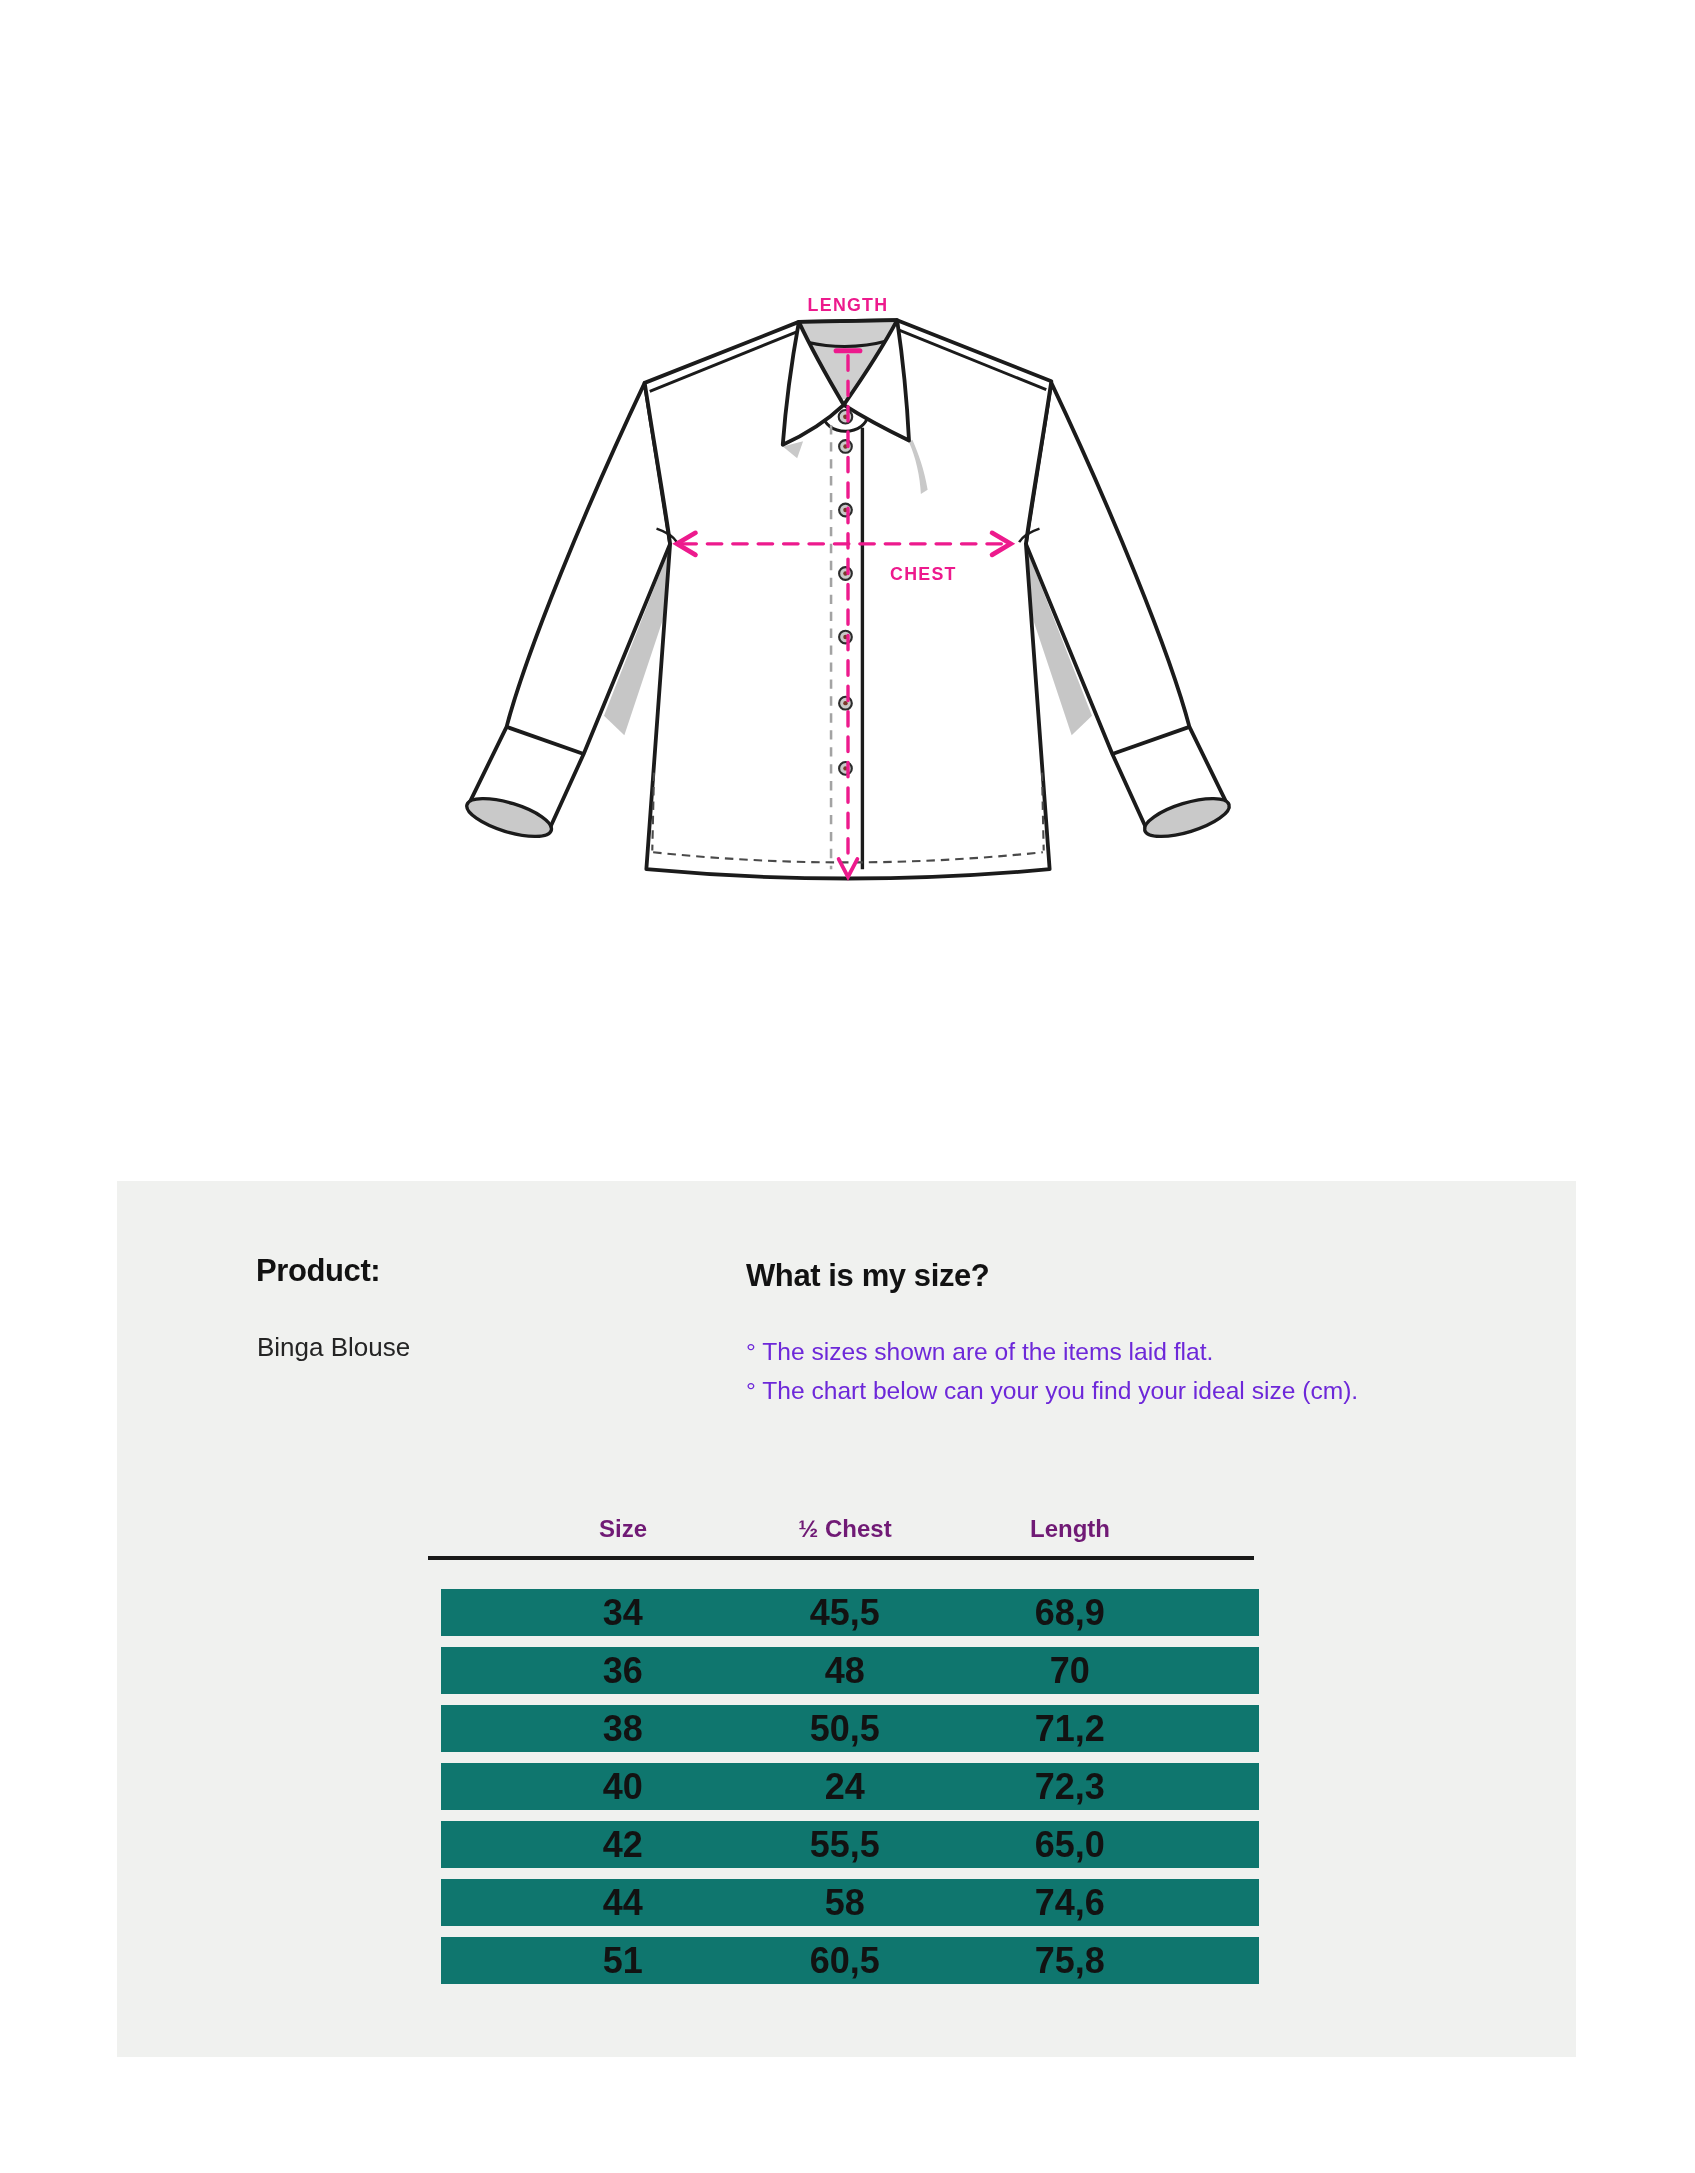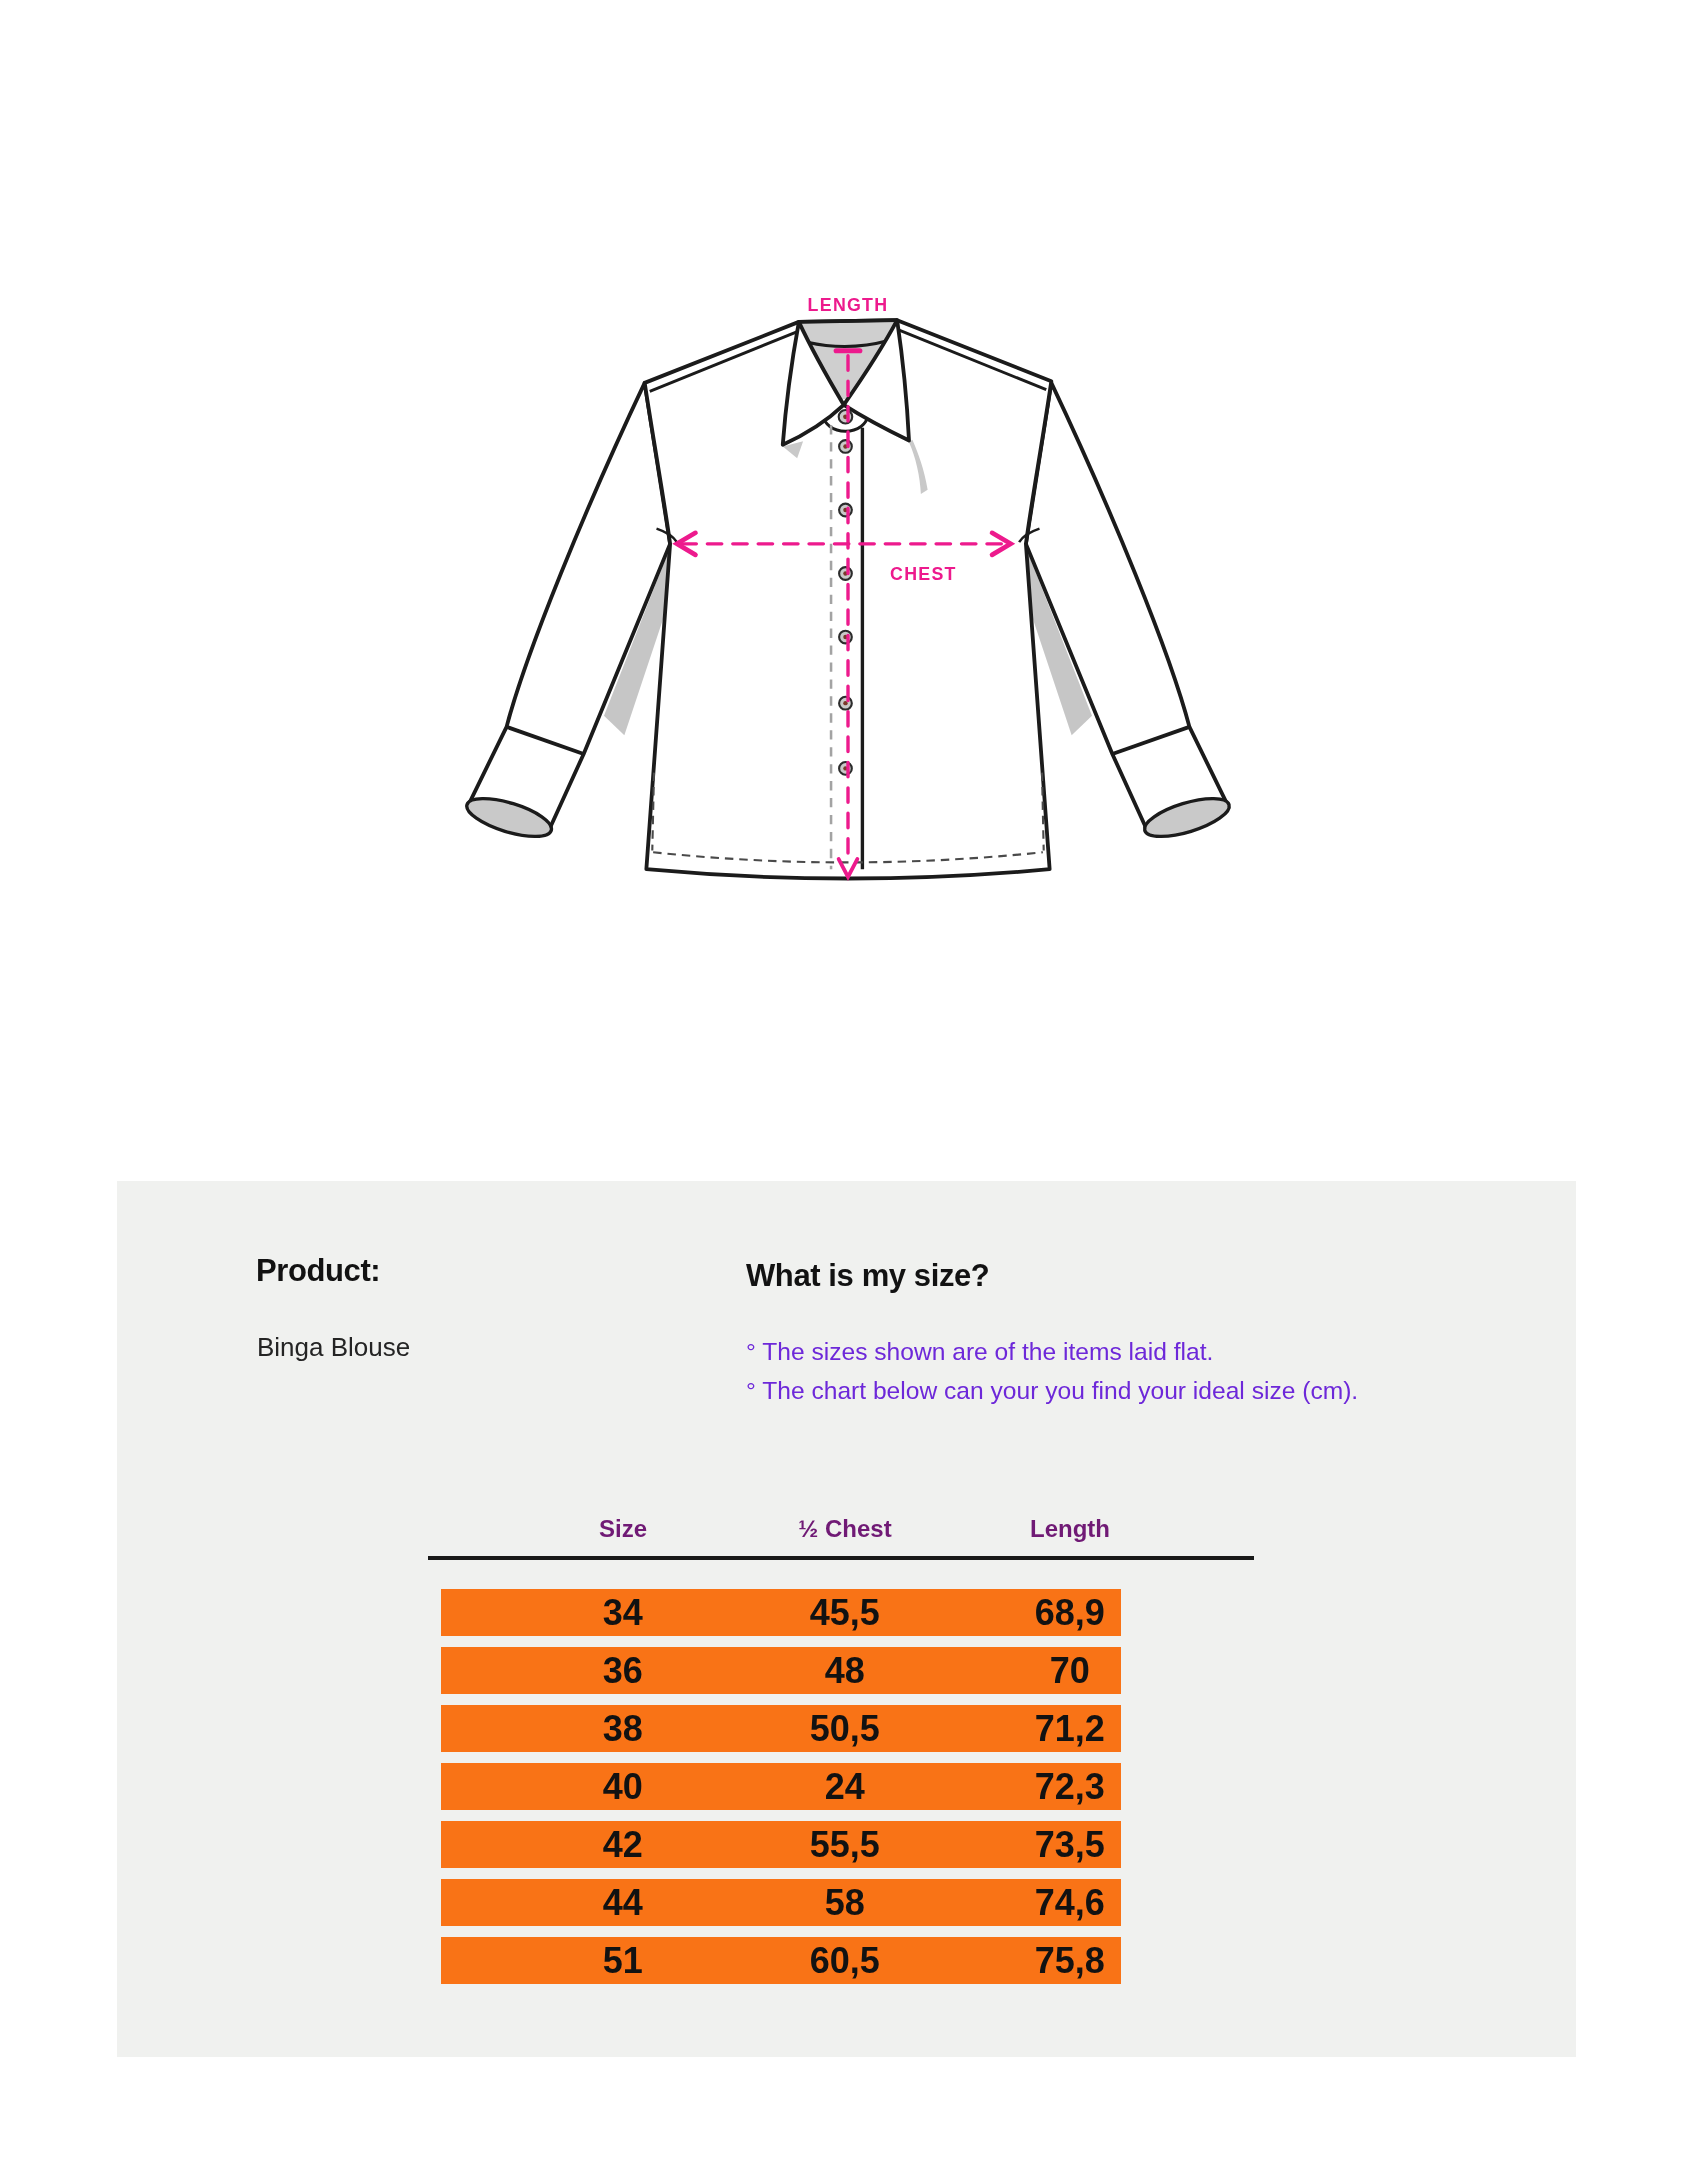--- a/index.html
+++ b/index.html
@@ -27,22 +27,22 @@
   .note-line{line-height:39px;white-space:nowrap;}
   .table-wrap{position:absolute;left:311px;top:326px;width:831px;}
   .t-header{position:relative;height:49px;}
   .t-header span{
     position:absolute;transform:translateX(-50%);font-size:24px;font-weight:700;
     line-height:44px;color:#701a75;white-space:nowrap;
   }
   .t-rule{height:4.2px;background:#191919;width:826px;}
   .t-body{margin-top:29px;}
   .t-row{
-    position:relative;height:47px;margin-bottom:11px;background:#f97316;
-    margin-left:12.7px;width:680px;
+    position:relative;height:47px;margin-bottom:11px;background:#0f766e;
+    margin-left:12.7px;width:818px;
   }
   .t-row span{
     position:absolute;transform:translateX(-50%);font-size:36px;font-weight:700;
     line-height:47px;color:#121212;white-space:nowrap;
   }
   .c1h{left:195px;} .c2h{left:417px;} .c3h{left:642px;}
   .c1{left:182px;} .c2{left:404px;} .c3{left:629px;}
   .m-label{font-size:21px;font-weight:700;letter-spacing:1.5px;}
 </style>
 </head>
@@ -191,21 +191,21 @@
         <span class="c3">71,2</span>
       </div>
       <div class="t-row">
         <span class="c1">40</span>
         <span class="c2">24</span>
         <span class="c3">72,3</span>
       </div>
       <div class="t-row">
         <span class="c1">42</span>
         <span class="c2">55,5</span>
-        <span class="c3">73,5</span>
+        <span class="c3">65,0</span>
       </div>
       <div class="t-row">
         <span class="c1">44</span>
         <span class="c2">58</span>
         <span class="c3">74,6</span>
       </div>
       <div class="t-row">
         <span class="c1">51</span>
         <span class="c2">60,5</span>
         <span class="c3">75,8</span>

